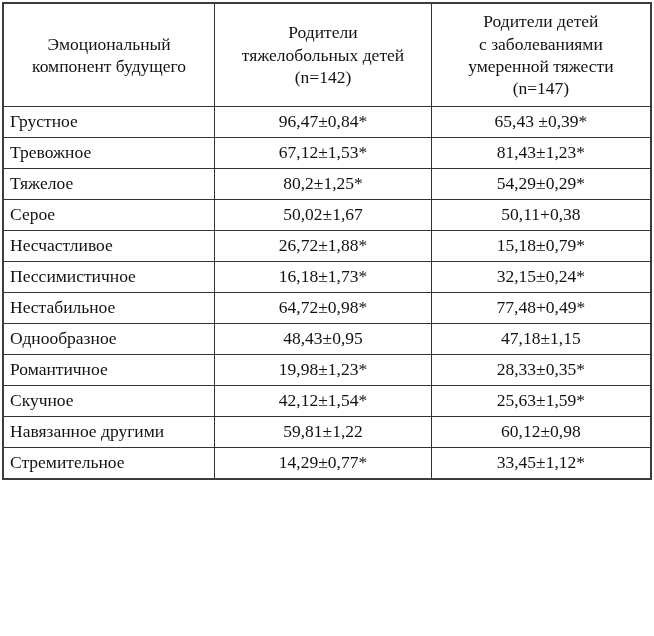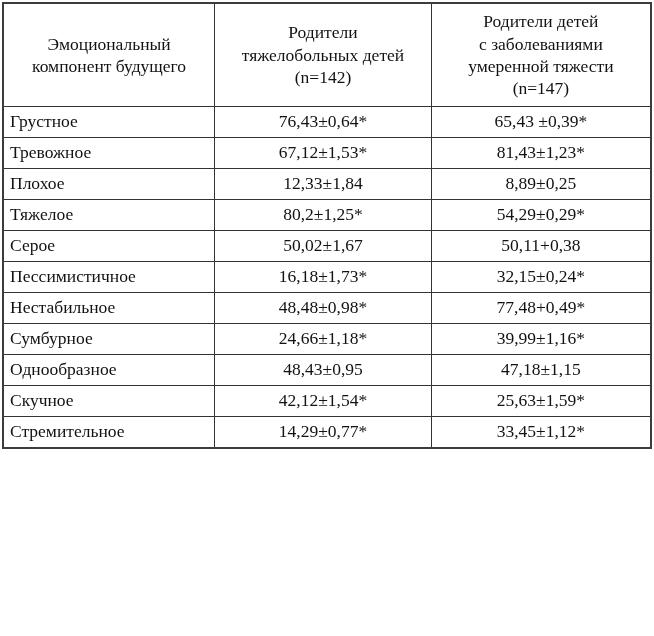--- a/index.html
+++ b/index.html
@@ -75,82 +75,87 @@
 (n=142)</th>
         <th>Родители детей
 с заболеваниями
 умеренной тяжести
 (n=147)</th>
       </tr>
     </thead>
     <tbody>
   <tr>
     <td class="cell-label">Грустное</td>
-    <td class="cell-value">76,43±0,64*</td>
+    <td class="cell-value">96,47±0,84*</td>
     <td class="cell-value">65,43 ±0,39*</td>
   </tr>
 
   <tr>
     <td class="cell-label">Тревожное</td>
     <td class="cell-value">67,12±1,53*</td>
     <td class="cell-value">81,43±1,23*</td>
   </tr>
 
-  <tr>
-    <td class="cell-label">Плохое</td>
-    <td class="cell-value">12,33±1,84</td>
-    <td class="cell-value">8,89±0,25</td>
-  </tr>
 
   <tr>
     <td class="cell-label">Тяжелое</td>
     <td class="cell-value">80,2±1,25*</td>
     <td class="cell-value">54,29±0,29*</td>
   </tr>
 
   <tr>
     <td class="cell-label">Серое</td>
     <td class="cell-value">50,02±1,67</td>
     <td class="cell-value">50,11+0,38</td>
   </tr>
 
 
+  <tr>
+    <td class="cell-label">Несчастливое</td>
+    <td class="cell-value">26,72±1,88*</td>
+    <td class="cell-value">15,18±0,79*</td>
+  </tr>
 
 
   <tr>
     <td class="cell-label">Пессимистичное</td>
     <td class="cell-value">16,18±1,73*</td>
     <td class="cell-value">32,15±0,24*</td>
   </tr>
 
   <tr>
     <td class="cell-label">Нестабильное</td>
-    <td class="cell-value">48,48±0,98*</td>
+    <td class="cell-value">64,72±0,98*</td>
     <td class="cell-value">77,48+0,49*</td>
   </tr>
 
-  <tr>
-    <td class="cell-label">Сумбурное</td>
-    <td class="cell-value">24,66±1,18*</td>
-    <td class="cell-value">39,99±1,16*</td>
-  </tr>
 
   <tr>
     <td class="cell-label">Однообразное</td>
     <td class="cell-value">48,43±0,95</td>
     <td class="cell-value">47,18±1,15</td>
   </tr>
 
+  <tr>
+    <td class="cell-label">Романтичное</td>
+    <td class="cell-value">19,98±1,23*</td>
+    <td class="cell-value">28,33±0,35*</td>
+  </tr>
 
   <tr>
     <td class="cell-label">Скучное</td>
     <td class="cell-value">42,12±1,54*</td>
     <td class="cell-value">25,63±1,59*</td>
   </tr>
 
+  <tr>
+    <td class="cell-label">Навязанное другими</td>
+    <td class="cell-value">59,81±1,22</td>
+    <td class="cell-value">60,12±0,98</td>
+  </tr>
 
 
   <tr>
     <td class="cell-label">Стремительное</td>
     <td class="cell-value">14,29±0,77*</td>
     <td class="cell-value">33,45±1,12*</td>
   </tr>
 </tbody>
   </table>
 </div>

